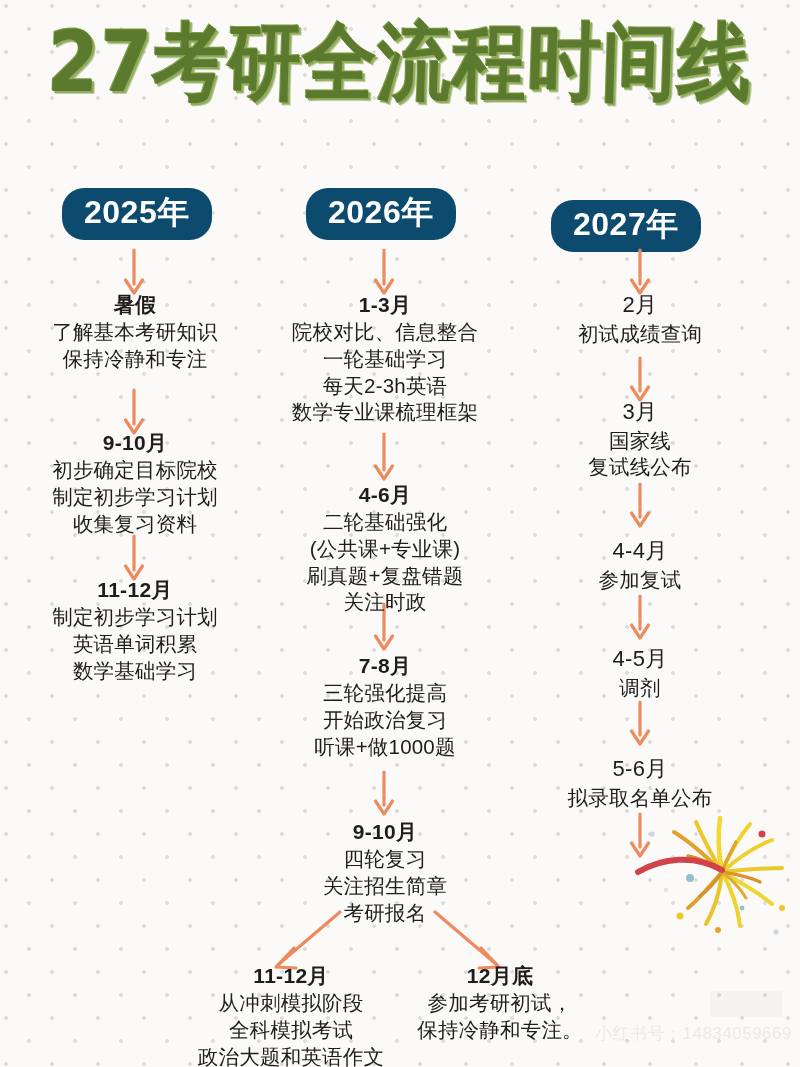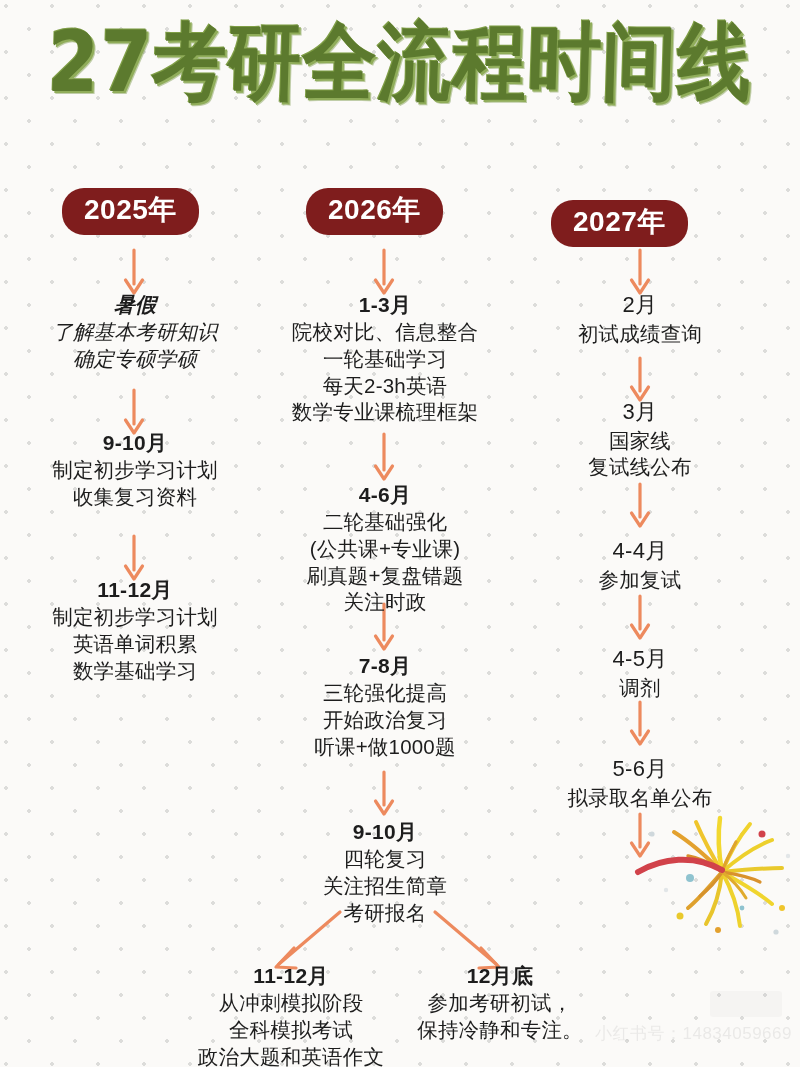--- a/index.html
+++ b/index.html
@@ -54,24 +54,24 @@
         3px 3px 0 rgba(120,150,70,0.45),
        -1px -1px 0 #7f9e46;
     transform: scaleY(1.14) skewX(-2deg);
     transform-origin: 50% 50%;
     white-space: nowrap;
   }
 
   
   .year-badge {
     position: absolute;
-    background: #7f1d1d;
+    background: #0c4a6e;
     color: #ffffff;
     border-radius: 22px;
-    font-size: 28px;
+    font-size: 32px;
     font-weight: bold;
     padding: 6px 22px 9px 22px;
     text-align: center;
     line-height: 1.15;
     letter-spacing: 0.5px;
     white-space: nowrap;
   }
   #badge-2025 { left: 62px;  top: 188px; }
   #badge-2026 { left: 306px; top: 188px; }
   #badge-2027 { left: 551px; top: 188px; margin-top: 12px; }
@@ -240,27 +240,28 @@
       <path d="M3.5 31 L12 44 L20.5 31" stroke="#ed8a5e" stroke-width="3.2" fill="none" stroke-linecap="round" stroke-linejoin="round"></path>
     </svg>
   </div>
   <div class="arrow" style="left:628px; top:812px;">
     <svg width="24" height="48" viewBox="0 0 24 48">
       <path d="M12 2 L12 35" stroke="#ed8a5e" stroke-width="3.2" fill="none" stroke-linecap="round"></path>
       <path d="M3.5 31 L12 44 L20.5 31" stroke="#ed8a5e" stroke-width="3.2" fill="none" stroke-linecap="round" stroke-linejoin="round"></path>
     </svg>
   </div>
 
-  <div class="node col1" style="top:291px;font-style:italic;">
+  <div class="node col1" style="top:291px;">
     <div class="hd">暑假</div>
     <div class="ln">了解基本考研知识</div>
-    <div class="ln">确定专硕学硕</div>
+    <div class="ln">保持冷静和专注</div>
   </div>
   <div class="node col1" style="top:429px;">
     <div class="hd">9-10月</div>
+    <div class="ln">初步确定目标院校</div>
     <div class="ln">制定初步学习计划</div>
     <div class="ln">收集复习资料</div>
   </div>
   <div class="node col1" style="top:576px;">
     <div class="hd">11-12月</div>
     <div class="ln">制定初步学习计划</div>
     <div class="ln">英语单词积累</div>
     <div class="ln">数学基础学习</div>
   </div>
 

